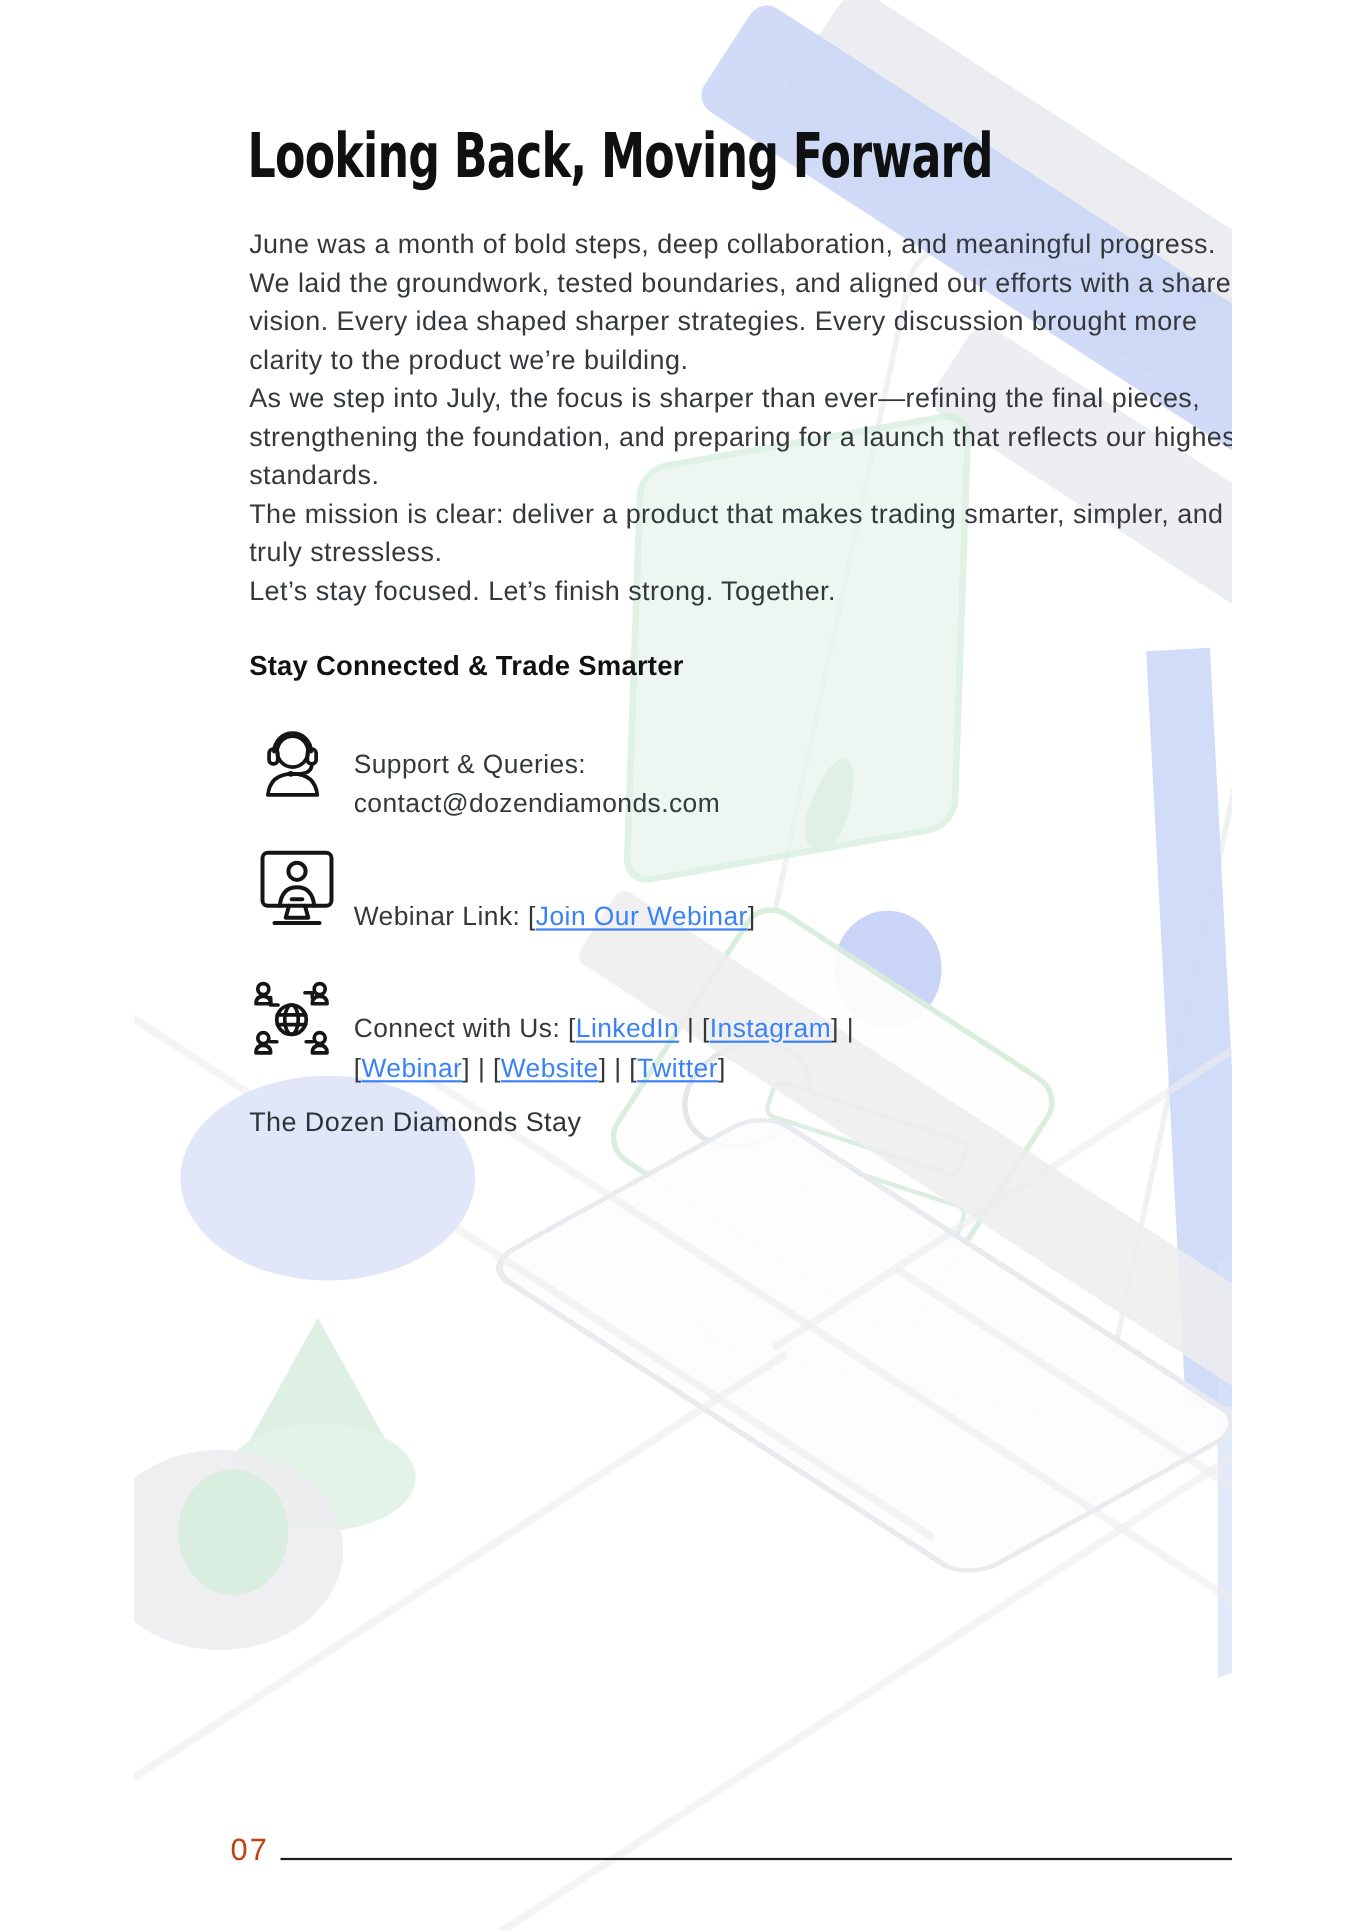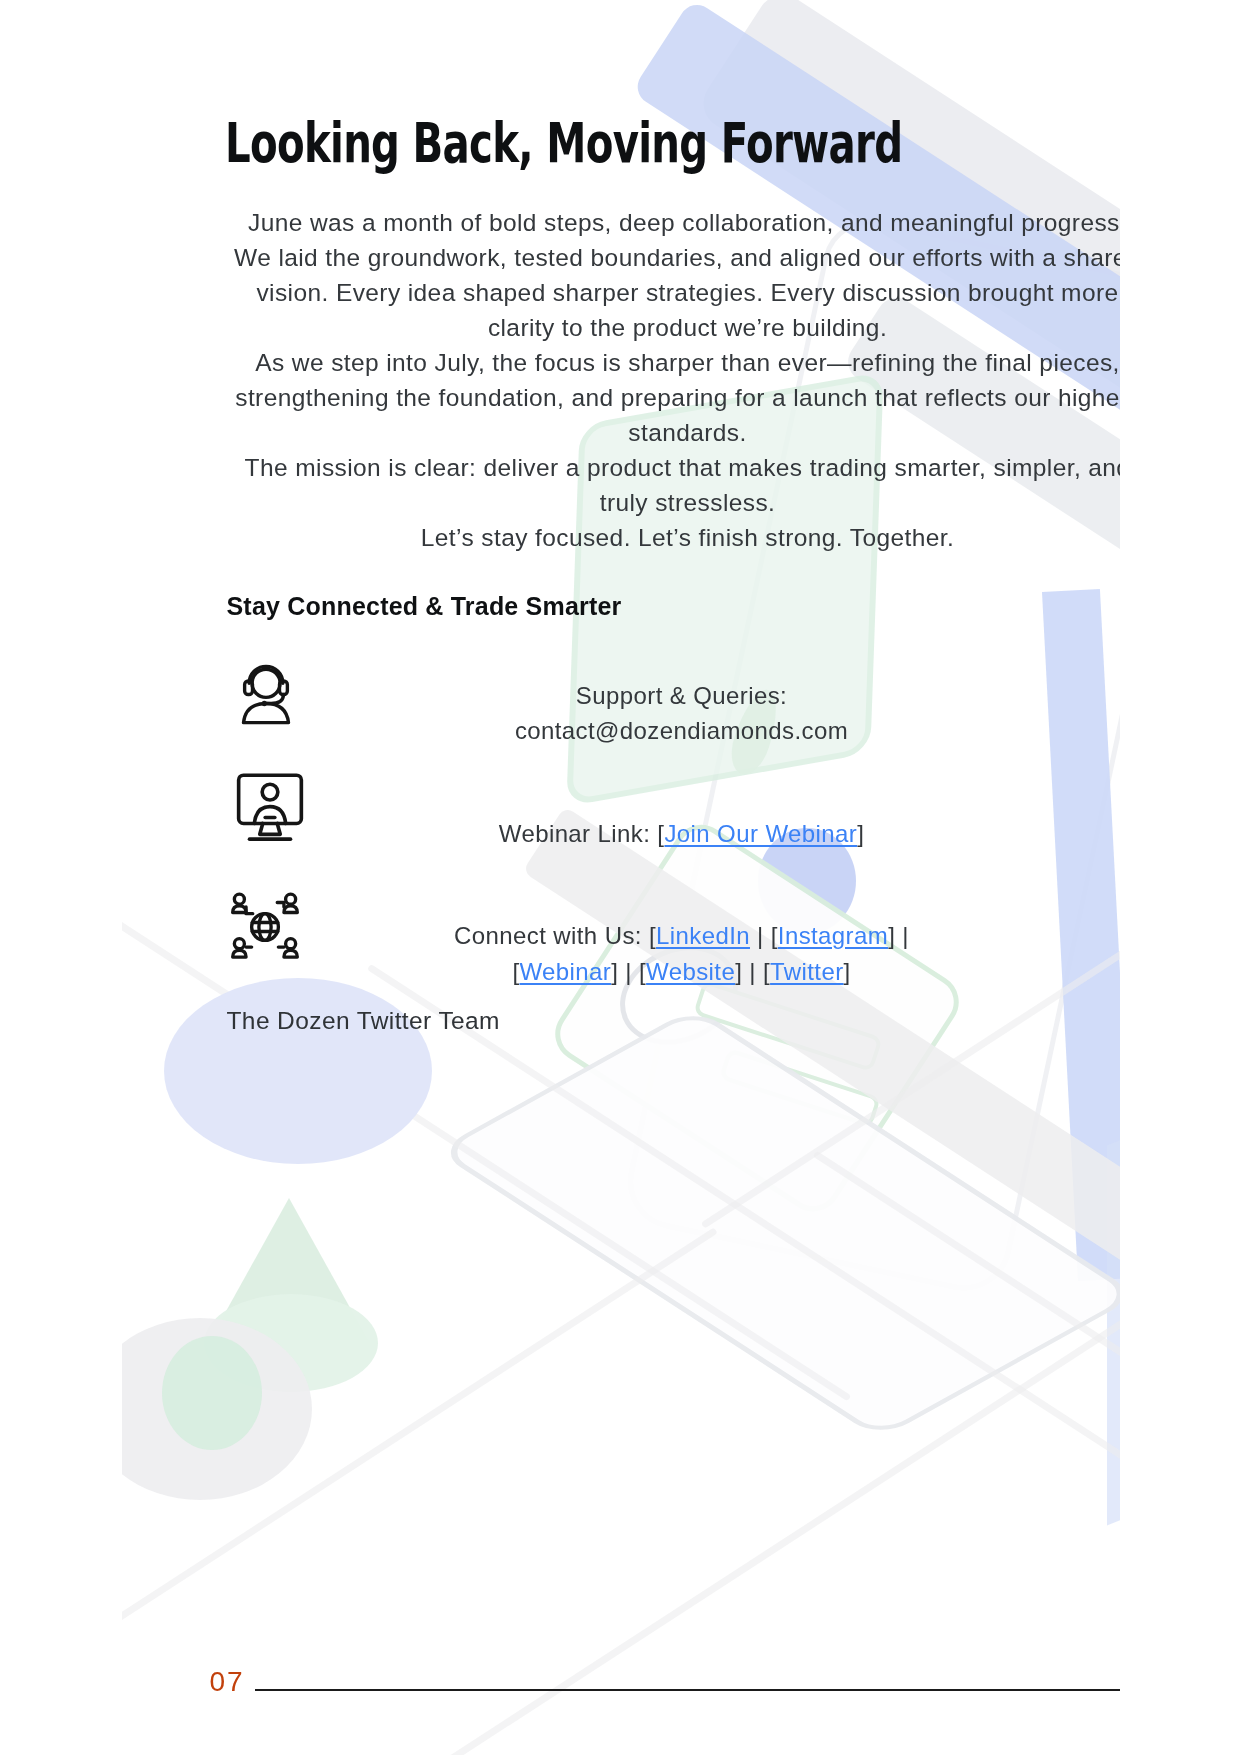--- a/index.html
+++ b/index.html
@@ -1,20 +1,20 @@
 <!DOCTYPE html>
 <html><head>
 <meta charset="utf-8">
 <style>
   * { margin:0; padding:0; box-sizing:border-box; }
   html,body { background:#ffffff; }
   .page {
     position:relative; width:998px; height:1755px; margin:0 auto;
     background:#ffffff; overflow:hidden;
-    font-family:"Liberation Sans", sans-serif; color:#34383c;text-align:center;
+    font-family:"Liberation Sans", sans-serif; color:#34383c;
   }
   
   .bg { position:absolute; inset:0; z-index:0; pointer-events:none; }
   .bg div { position:absolute; }
   .ph-outline { left:600px; top:240px; width:390px; height:1030px;
     border:5px solid #edeff2; border-radius:48px; transform:rotate(12deg); opacity:.85; }
   .band-gray1 { left:560px; top:150px; width:650px; height:150px; background:#e7e9ed;
     border-radius:26px; transform:rotate(33deg); opacity:.8; }
   .band-blue  { left:478px; top:196px; width:760px; height:112px; background:#c9d5f6;
     border-radius:18px; transform:rotate(33deg); opacity:.85; }
@@ -203,21 +203,21 @@
             <path d="M48 53 h-5"></path>
         </svg>
       </span>
       <div class="txt">
         <div><span>Connect with Us: [</span><a class="lnk" href="#">LinkedIn</a><span> | [</span><a class="lnk" href="#">Instagram</a><span>] |</span></div>
         <div><span>[</span><a class="lnk" href="#">Webinar</a><span>] | [</span><a class="lnk" href="#">Website</a><span>] | [</span><a class="lnk" href="#">Twitter</a><span>]</span></div>
       </div>
     </div>
 
     <div class="signoff">
-      <div>The Dozen Twitter Team</div>
+      <div>The Dozen Diamonds Stay</div>
     </div>
 
     <div class="page-number">07</div>
     <div class="footer-rule"></div>
 
     <span class="logo">
       <svg width="54" height="62" viewBox="0 0 52 60" fill="none">
         <path d="M12 9 h16 a21 21 0 0 1 0 42 h-16 z" fill="#2e4d63"></path>
         <path d="M18.5 17 h8 a13 13 0 0 1 0 26 h-8 z" fill="#ffffff"></path>
         <path d="M31 4 a26 26 0 0 1 0 52" stroke="#2e4d63" stroke-width="4" stroke-linecap="round"></path>

